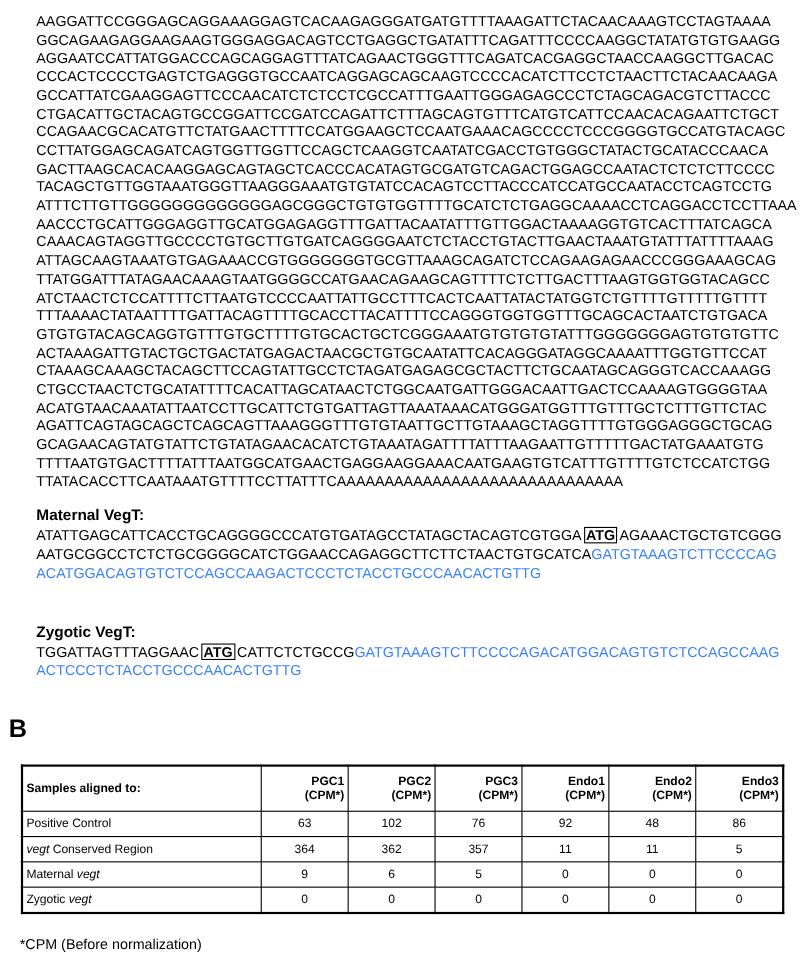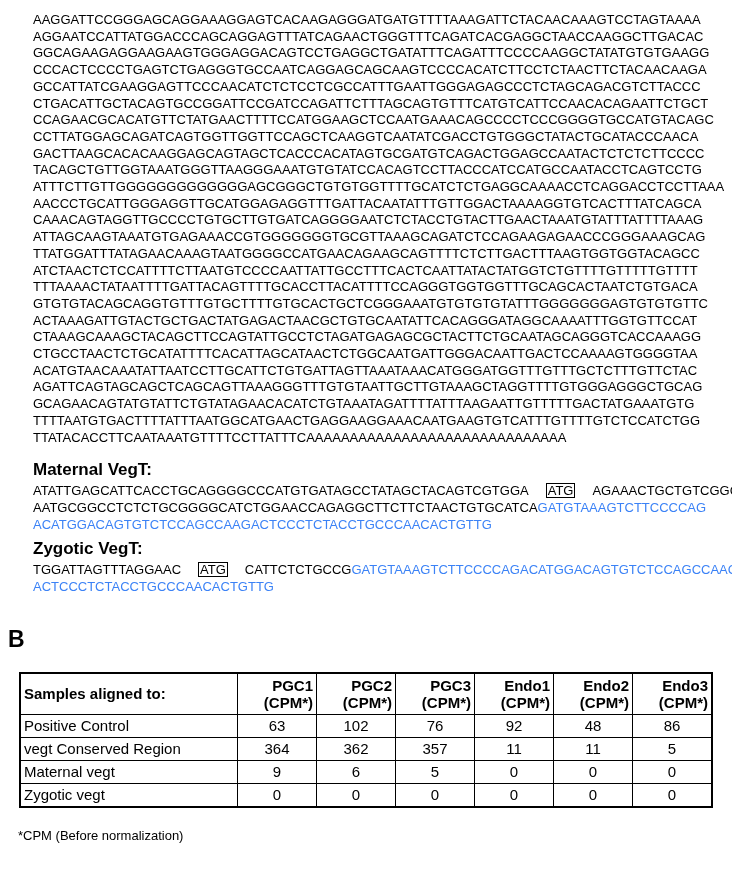--- a/index.html
+++ b/index.html
@@ -18,51 +18,51 @@
   .seq-line {
     font-size: 13px;
     line-height: 16.7px;
     white-space: nowrap;
     letter-spacing: 0px;
     color: #000000;
   }
   .seq-seg-green { color: #3b82f6; }
   .seq-seg-black { color: #000000; }
   .atg-box {
-    font-weight: normal;
+    font-weight: bold;
     border: 1.5px solid #000;
     padding: 0 1px;
-    margin: 0 17px;
+    margin: 0 2px;
     display: inline-block;
     line-height: 13px;
   }
   .sec-heading {
-    font-size: 17px;
+    font-size: 14px;
     font-weight: bold;
     margin: 14px 0 3px 0;
   }
-  .sec-heading.zygotic { margin-top: 6px; }
+  .sec-heading.zygotic { margin-top: 37px; }
   .panel {
     padding-left: 8px;
     margin-top: 30px;
   }
   .panel-label {
     font-size: 23px;
     font-weight: bold;
   }
   table.data-table {
     border-collapse: collapse;
     border: 2px solid #000;
     margin: 19px 0 0 11px;
     table-layout: fixed;
   }
   table.data-table th,
   table.data-table td {
     border: 1.5px solid #000;
-    font-size: 15px;
+    font-size: 11px;
     padding: 1px 3px;
   }
   th.corner-cell {
     width: 210px;
     text-align: left;
     padding-left: 8px;
     font-weight: bold;
   }
   th.col-head {
     width: 72px;
@@ -76,30 +76,30 @@
     height: 20px;
   }
   td.cell-val {
     text-align: center;
     height: 20px;
   }
   .footnote {
     font-size: 13px;
     margin: 20px 0 0 10px;
   }
-  .ital { }
+  .ital { font-style: italic; }
 </style>
 </head>
 <body>
 
 <div class="doc">
   <div id="genomic-block">
       <div class="seq-line"><span class="seq-seg-black">AAGGATTCCGGGAGCAGGAAAGGAGTCACAAGAGGGATGATGTTTTAAAGATTCTACAACAAAGTCCTAGTAAAA</span></div>
+      <div class="seq-line"><span class="seq-seg-black">GGCAGAAGAGGAAGAAGTGGGAGGACAGTCCTGAGGCTGATATTTCAGATTTCCCCAAGGCTATATGTGTGAAGG</span></div>
       <div class="seq-line"><span class="seq-seg-black">AGGAATCCATTATGGACCCAGCAGGAGTTTATCAGAACTGGGTTTCAGATCACGAGGCTAACCAAGGCTTGACAC</span></div>
-      <div class="seq-line"><span class="seq-seg-black">GGCAGAAGAGGAAGAAGTGGGAGGACAGTCCTGAGGCTGATATTTCAGATTTCCCCAAGGCTATATGTGTGAAGG</span></div>
       <div class="seq-line"><span class="seq-seg-black">CCCACTCCCCTGAGTCTGAGGGTGCCAATCAGGAGCAGCAAGTCCCCACATCTTCCTCTAACTTCTACAACAAGA</span></div>
       <div class="seq-line"><span class="seq-seg-black">GCCATTATCGAAGGAGTTCCCAACATCTCTCCTCGCCATTTGAATTGGGAGAGCCCTCTAGCAGACGTCTTACCC</span></div>
       <div class="seq-line"><span class="seq-seg-black">CTGACATTGCTACAGTGCCGGATTCCGATCCAGATTCTTTAGCAGTGTTTCATGTCATTCCAACACAGAATTCTGCT</span></div>
       <div class="seq-line"><span class="seq-seg-black">CCAGAACGCACATGTTCTATGAACTTTTCCATGGAAGCTCCAATGAAACAGCCCCTCCCGGGGTGCCATGTACAGC</span></div>
       <div class="seq-line"><span class="seq-seg-black">CCTTATGGAGCAGATCAGTGGTTGGTTCCAGCTCAAGGTCAATATCGACCTGTGGGCTATACTGCATACCCAACA</span></div>
       <div class="seq-line"><span class="seq-seg-black">GACTTAAGCACACAAGGAGCAGTAGCTCACCCACATAGTGCGATGTCAGACTGGAGCCAATACTCTCTCTTCCCC</span></div>
       <div class="seq-line"><span class="seq-seg-black">TACAGCTGTTGGTAAATGGGTTAAGGGAAATGTGTATCCACAGTCCTTACCCATCCATGCCAATACCTCAGTCCTG</span></div>
       <div class="seq-line"><span class="seq-seg-black">ATTTCTTGTTGGGGGGGGGGGGGAGCGGGCTGTGTGGTTTTGCATCTCTGAGGCAAAACCTCAGGACCTCCTTAAA</span></div>
       <div class="seq-line"><span class="seq-seg-black">AACCCTGCATTGGGAGGTTGCATGGAGAGGTTTGATTACAATATTTGTTGGACTAAAAGGTGTCACTTTATCAGCA</span></div>
       <div class="seq-line"><span class="seq-seg-black">CAAACAGTAGGTTGCCCCTGTGCTTGTGATCAGGGGAATCTCTACCTGTACTTGAACTAAATGTATTTATTTTAAAG</span></div>

